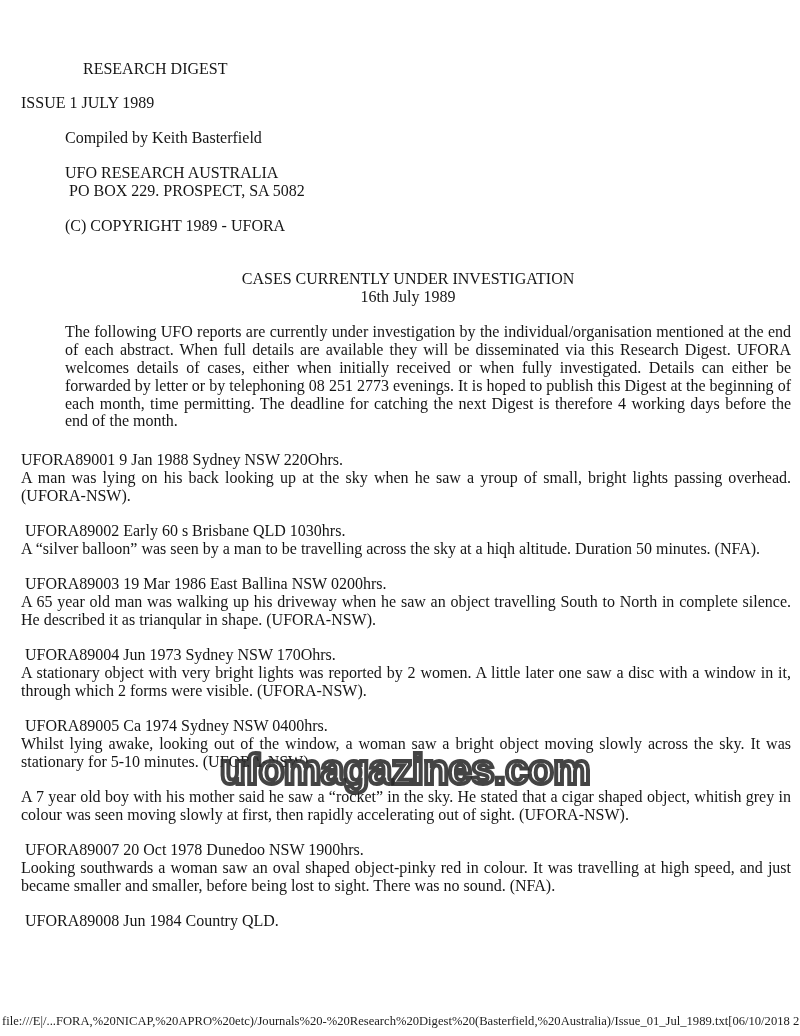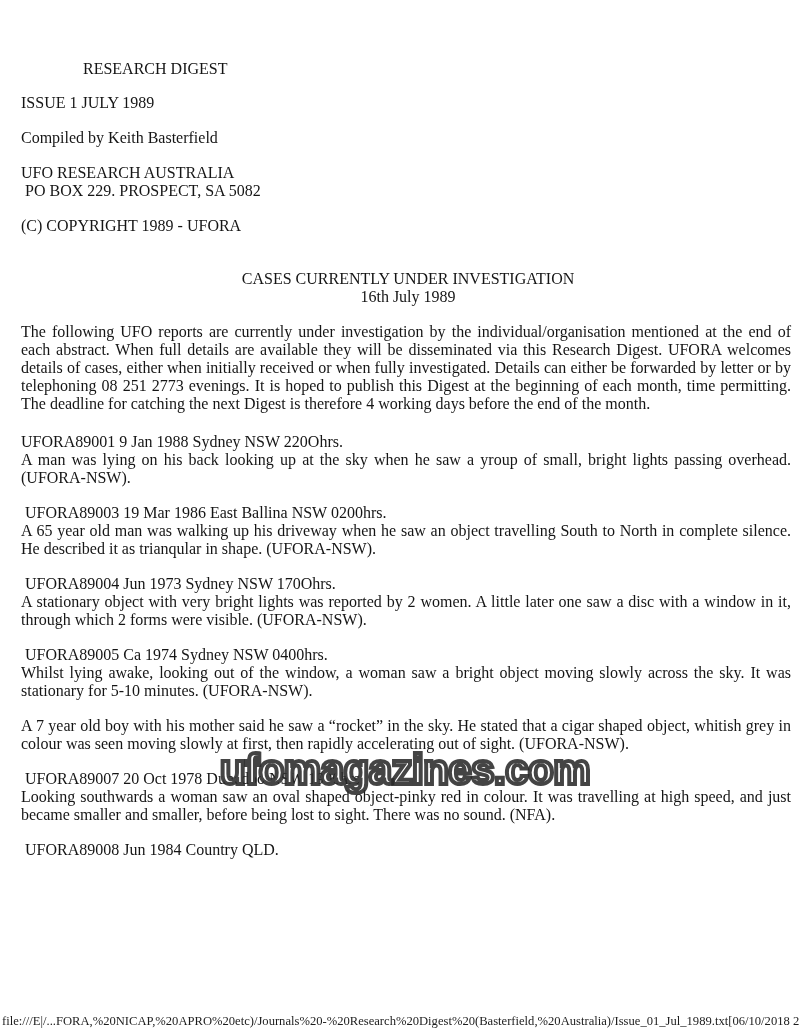--- a/index.html
+++ b/index.html
@@ -5,21 +5,21 @@
   html,body{margin:0;padding:0;}
   body{
     width:800px;height:1036px;background:#ffffff;overflow:hidden;position:relative;
     font-family:"Liberation Serif", serif;font-size:16px;line-height:17.8px;color:#151515;
   }
   .content{position:absolute;left:21px;top:60px;width:770px;}
   .pre{white-space:pre-wrap;}
   .just{text-align:justify;}
   .title-line{padding-left:62px;}
   .mt16{margin-top:16px;}
-  .mt17{margin-top:17.5px;}
+  .mt17{margin-top:17.5px;margin-left:44px;}
   .mt35{margin-top:35px;text-align:center;}
   .case{margin-top:17.5px;}
   .case.first{margin-top:21px;}
   .watermark{
     position:absolute;left:220px;top:748px;z-index:5;
     font-family:"Liberation Sans", sans-serif;font-weight:700;
     font-size:42px;line-height:44px;letter-spacing:-0.5px;
     color:#ffffff;-webkit-text-stroke:4px rgba(42,42,42,0.88);
   }
   .footer{
@@ -47,20 +47,24 @@
     <div class="pre"> 16th July 1989</div>
   </div>
 
   <div class="mt17 just">The following UFO reports are currently under investigation by the individual/organisation mentioned at the end of each abstract. When full details are available they will be disseminated via this Research Digest. UFORA welcomes details of cases, either when initially received or when fully investigated. Details can either be forwarded by letter or by telephoning 08 251 2773 evenings. It is hoped to publish this Digest at the beginning of each month, time permitting. The deadline for catching the next Digest is therefore 4 working days before the end of the month.</div>
 
   <div class="case first">
     <div class="pre">UFORA89001 9 Jan 1988 Sydney NSW 220Ohrs.</div>
     <div class="just">A man was lying on his back looking up at the sky when he saw a yroup of small, bright lights passing overhead. (UFORA-NSW).</div>
   </div>
   <div class="case">
+    <div class="pre"> UFORA89002 Early 60 s Brisbane QLD 1030hrs.</div>
+    <div class="just">A “silver balloon” was seen by a man to be travelling across the sky at a hiqh altitude. Duration 50 minutes. (NFA).</div>
+  </div>
+  <div class="case">
     <div class="pre"> UFORA89003 19 Mar 1986 East Ballina NSW 0200hrs.</div>
     <div class="just">A 65 year old man was walking up his driveway when he saw an object travelling South to North in complete silence. He described it as trianqular in shape. (UFORA-NSW).</div>
   </div>
   <div class="case">
     <div class="pre"> UFORA89004 Jun 1973 Sydney NSW 170Ohrs.</div>
     <div class="just">A stationary object with very bright lights was reported by 2 women. A little later one saw a disc with a window in it, through which 2 forms were visible. (UFORA-NSW).</div>
   </div>
   <div class="case">
     <div class="pre"> UFORA89005 Ca 1974 Sydney NSW 0400hrs.</div>
     <div class="just">Whilst lying awake, looking out of the window, a woman saw a bright object moving slowly across the sky. It was stationary for 5-10 minutes. (UFORA-NSW).</div>

